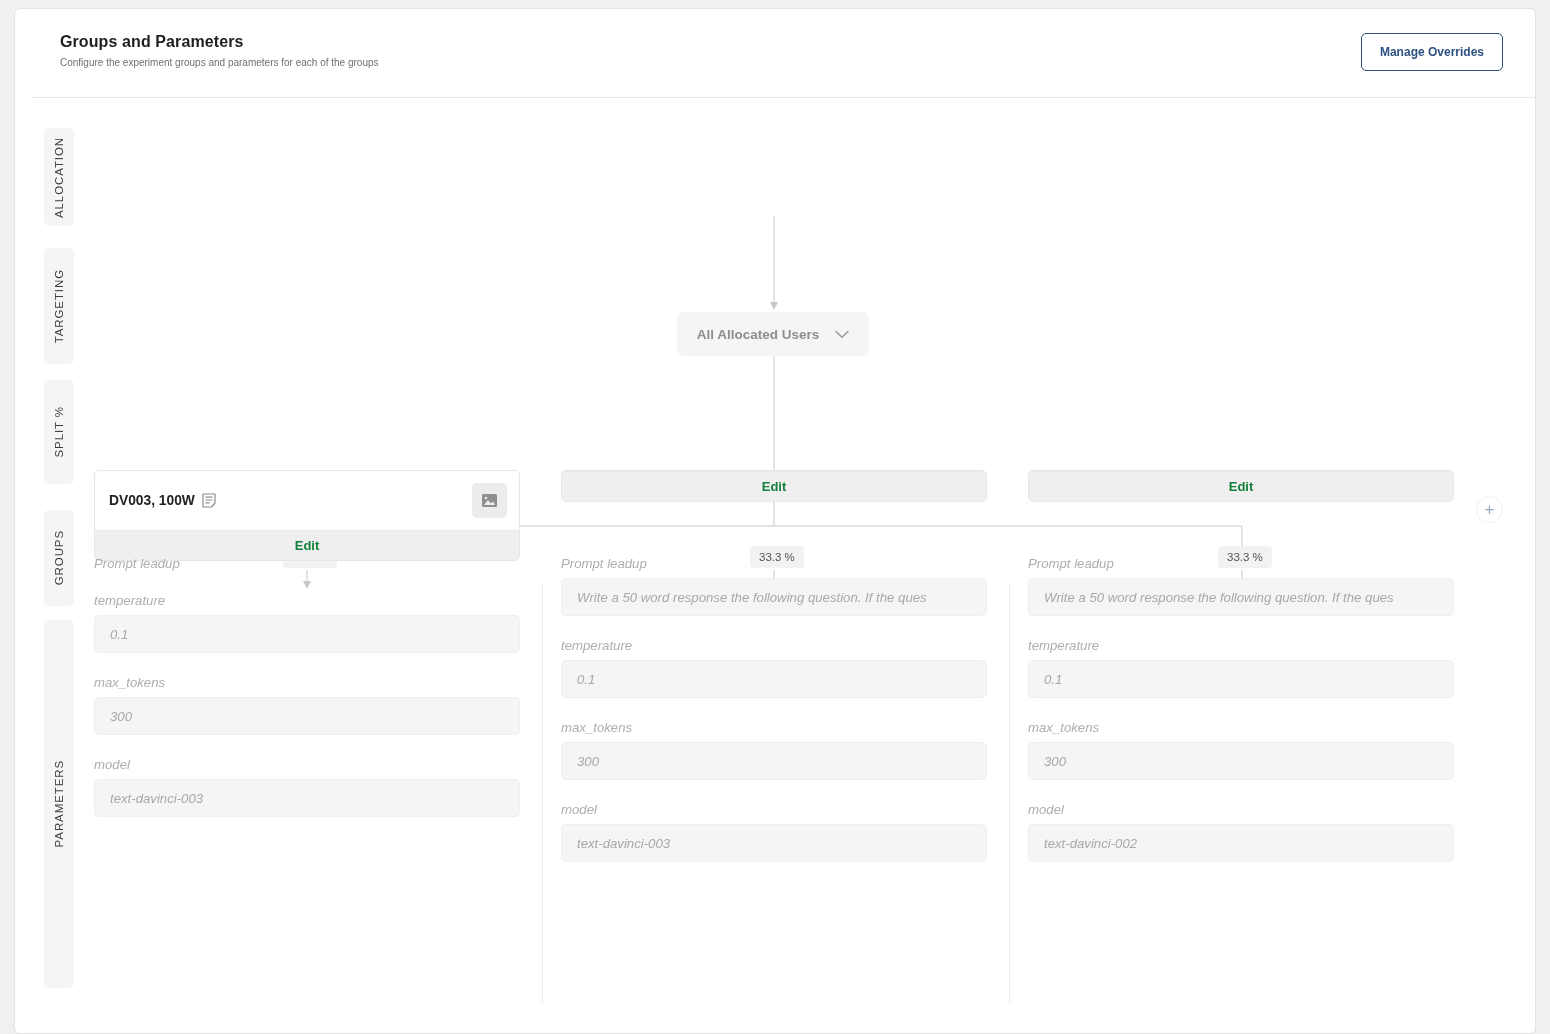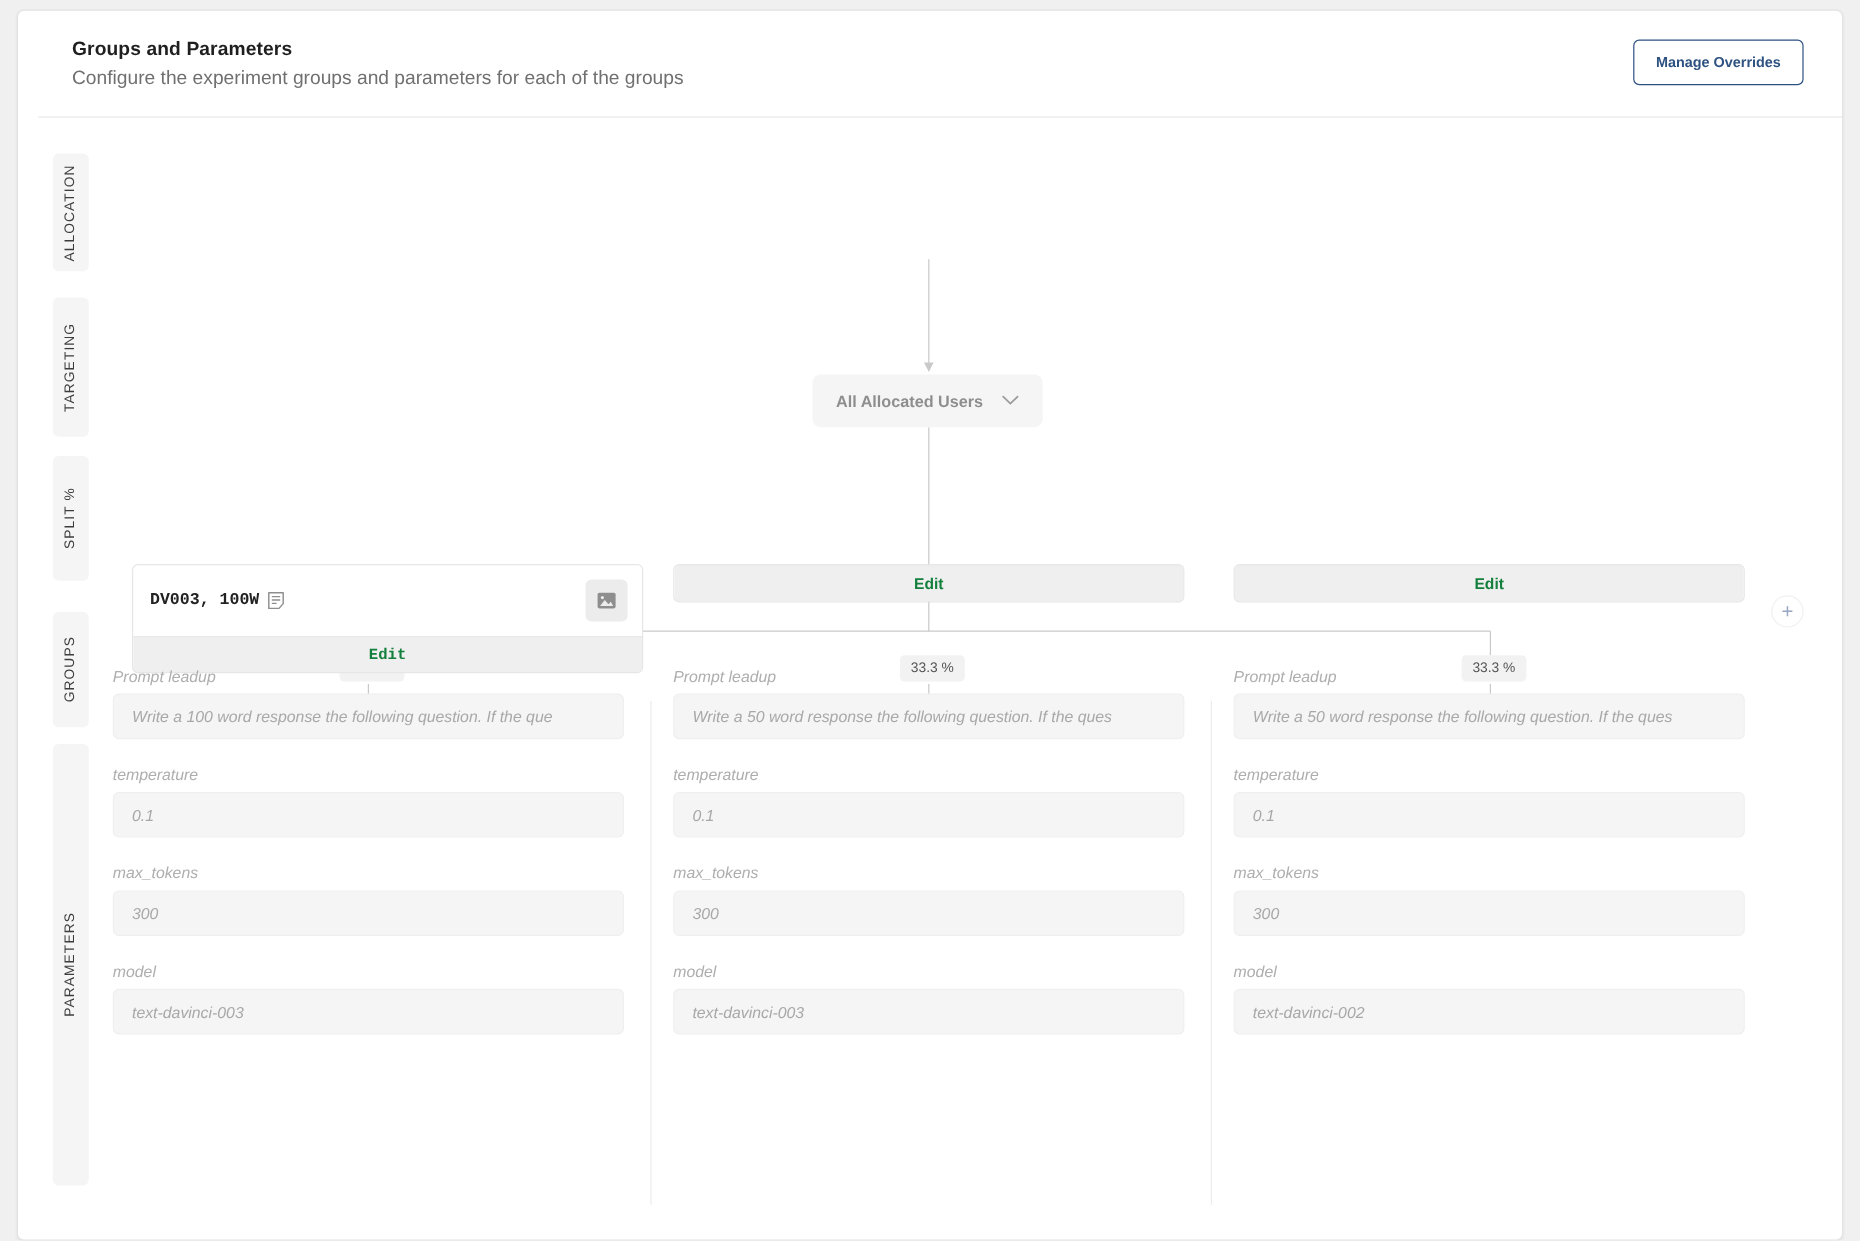--- a/index.html
+++ b/index.html
@@ -32,21 +32,21 @@
     border-bottom: 1px solid #e8e8e8;
     margin-left: 17px;
   }
   .header-title {
     position: absolute; left: 28px; top: 24px;
     font-size: 16px; font-weight: bold; color: #1f1f1f;
     letter-spacing: .1px;
   }
   .header-sub {
     position: absolute; left: 28px; top: 48px;
-    font-size: 16px; color: #707070;
+    font-size: 10px; color: #707070;
   }
   .manage-btn {
     position: absolute; right: 32px; top: 24px;
     height: 38px; padding: 0 18px;
     display: flex; align-items: center; justify-content: center;
     border: 1.6px solid #2d5181;
     border-radius: 5px;
     background: #ffffff;
     color: #2d5181;
     font-size: 12px; font-weight: bold;
@@ -266,21 +266,21 @@
         <svg width="14" height="9" viewBox="0 0 14 9">
               <path d="M1 1.5 L7 7.3 L13 1.5" fill="none" stroke="#9b9b9b" stroke-width="1.5" stroke-linecap="round"></path>
             </svg>
       </span>
     </div>
 
     <div class="split-badge" style="left:268px; top:448px;">33.4 %</div>
     <div class="split-badge" style="left:735px; top:448px;">33.3 %</div>
     <div class="split-badge" style="left:1203px; top:448px;">33.3 %</div>
 
-    <div class="group-card" style="left:95px;font-family:Liberation Mono, monospace;">
+    <div class="group-card" style="left:79px;">
       <div class="group-card-top">
         <span class="group-title">DV003, 100W</span>
         <span class="note-icon">
           <svg width="14" height="15" viewBox="0 0 14 15">
                 <path d="M1 1h12v9l-3.5 4H1z" fill="none" stroke="#8e8e8e" stroke-width="1.2" stroke-linejoin="round"></path>
                 <line x1="3.5" y1="4.2" x2="10.5" y2="4.2" stroke="#8e8e8e" stroke-width="1.2"></line>
                 <line x1="3.5" y1="7" x2="10.5" y2="7" stroke="#8e8e8e" stroke-width="1.2"></line>
                 <line x1="3.5" y1="9.8" x2="7.5" y2="9.8" stroke="#8e8e8e" stroke-width="1.2"></line>
               </svg>
         </span>
@@ -304,21 +304,20 @@
     </div>
 
     <div class="add-group-btn">+</div>
 
     <div class="param-divider" style="left:527px;"></div>
     <div class="param-divider" style="left:994px;"></div>
 
     <div class="param-col" style="left:79px;">
       <div class="param-field">
         <div class="param-label">Prompt leadup</div>
-        <div class="param-input">Write a 100 word response the following question. If the que</div>
       </div>
       <div class="param-field">
         <div class="param-label">temperature</div>
         <div class="param-input">0.1</div>
       </div>
       <div class="param-field">
         <div class="param-label">max_tokens</div>
         <div class="param-input">300</div>
       </div>
       <div class="param-field">

